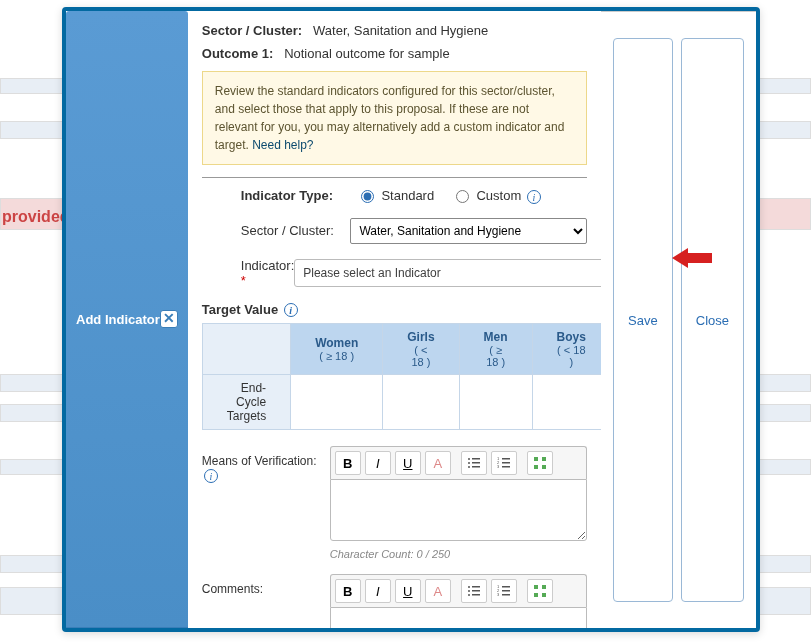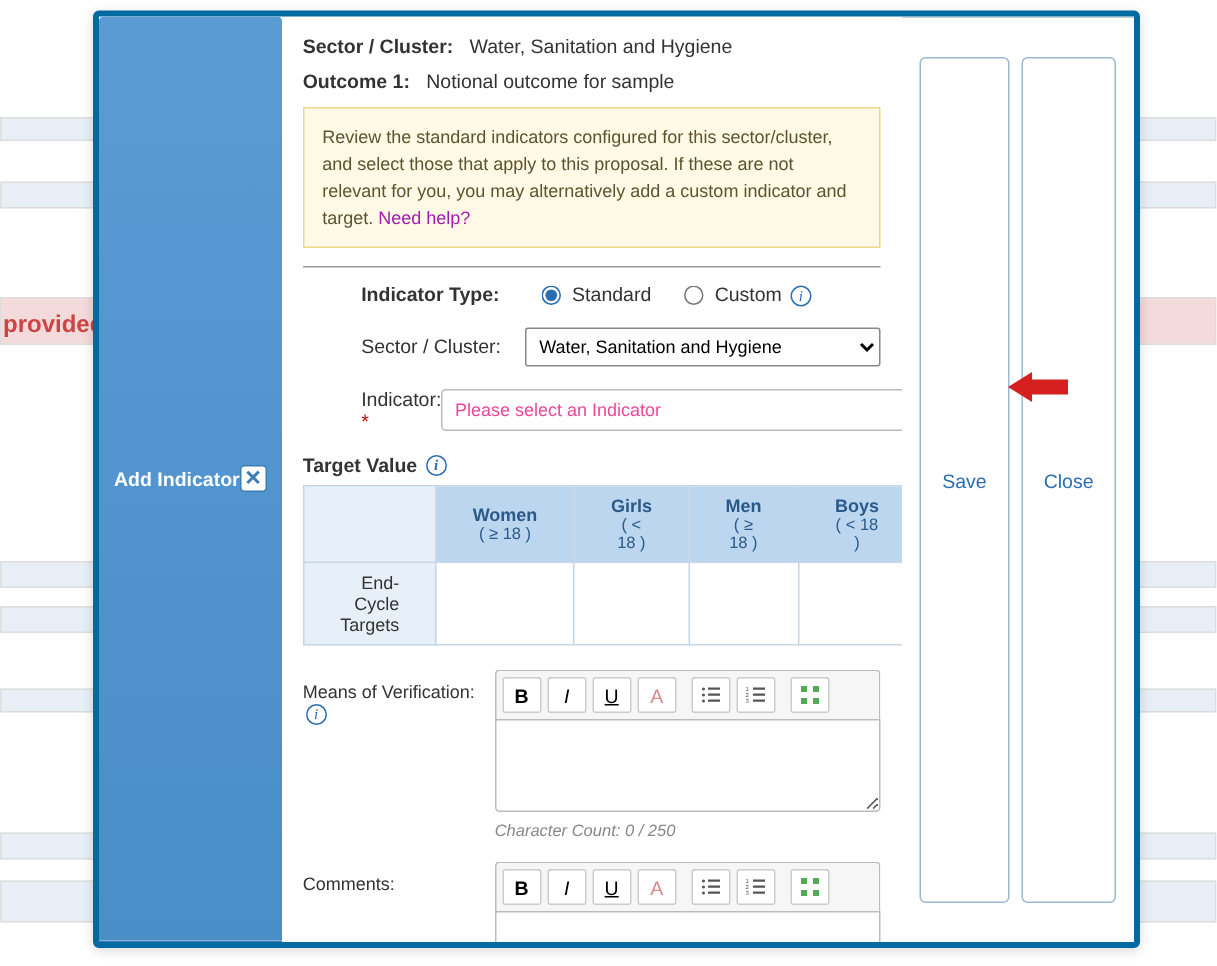--- a/index.html
+++ b/index.html
@@ -72,21 +72,21 @@
 .info-row b { font-weight: bold; }
 .help-box {
   background: #fff9e6;
   border: 1px solid #edd88a;
   padding: 10px 12px;
   margin: 10px 0 12px 0;
   font-size: 12px;
   line-height: 1.5;
   color: #5c5430;
 }
-.help-box a { color: #a21caf; text-decoration: none; margin-top: 44px; }
+.help-box a { color: #0c4a6e; text-decoration: none; margin-top: 44px; }
 .hr { border: none; border-top: 1px solid #999; margin: 2px 0 10px 0; }
 
 .form-row { display: flex; align-items: center; margin-bottom: 14px; font-size: 13px; padding-left: 39px; }
 .form-label { width: 120px; font-weight: bold; }
 .sub-row .form-label { font-weight: normal; }
 .req { color: #c00; }
 .radio-group label { margin-right: 18px; font-size: 13px; }
 .radio-group input { margin-right: 4px; vertical-align: middle; accent-color: #2a6db3; }
 
 .info-icon {
@@ -112,21 +112,21 @@
   font-size: 12px;
   background: #fff;
 }
 .select-wide {
   width: 444px; height: 28px;
   border: 1px solid #bbb;
   border-radius: 3px;
   padding: 4px 24px 4px 8px;
   font-size: 12px;
   background: #fff;
-  color: #ec4899;
+  color: #404040;
   appearance: none;
   position: relative;
 }
 .select-wrap { position: relative; display: inline-block; }
 .select-caret {
   position: absolute; right: 8px; top: 10px;
   width: 0; height: 0;
   border-left: 5px solid transparent;
   border-right: 5px solid transparent;
   border-top: 6px solid #888;

